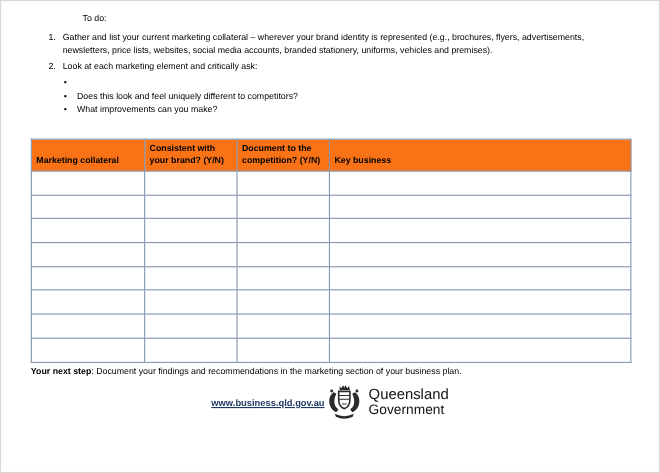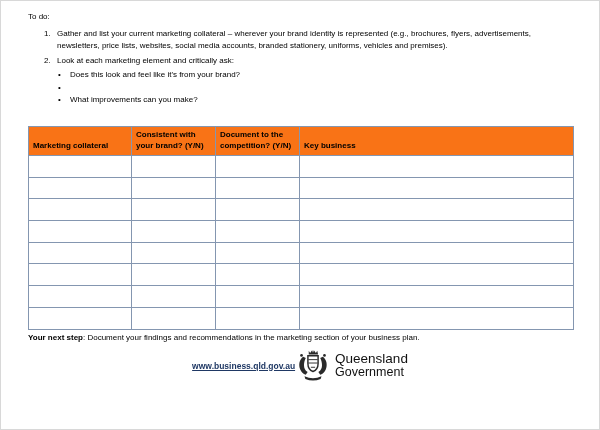--- a/index.html
+++ b/index.html
@@ -9,21 +9,21 @@
   }
   .page {
     box-sizing:border-box; width:600px; height:430px;
     border:1px solid #d8d8d8; background:#fff;
     padding:0 27px;
   }
   .title {
     text-align:center; font-size:14px; font-weight:bold;
     padding-top:14px; height:17px;
   }
-  .todo { font-size:8px; margin-top:11px; }
+  .todo { font-size:8px; margin-top:11px;margin-left:47px; }
   .steps { margin-top:7px; font-size:8px; line-height:12.4px; }
   .step { display:flex; padding-left:16px; margin-top:2px; }
   .step .num { flex:none; width:13px; }
   .step .txt { width:502px; }
   .bullets { margin-top:2px; font-size:8px; line-height:12.6px; }
   .bullet { display:flex; padding-left:30px; }
   .bullet .dot { flex:none; width:12px; }
   table.review {
     border-collapse:collapse; table-layout:fixed;
     width:545px; margin-top:19px;
@@ -66,24 +66,24 @@
     </div>
     <div class="step">
       <span class="num">2.</span>
       <span class="txt">Look at each marketing element and critically ask:</span>
     </div>
   </div>
 
   <div class="bullets">
     <div class="bullet">
       <span class="dot">•</span>
-      <span>Does this look and feel like it's from your brand?</span>
     </div>
     <div class="bullet">
       <span class="dot">•</span>
+      <span>Does this look and feel uniquely different to competitors?</span>
     </div>
     <div class="bullet">
       <span class="dot">•</span>
       <span>What improvements can you make?</span>
     </div>
   </div>
 
   <table class="review">
     <colgroup>
       <col style="width:103px">

